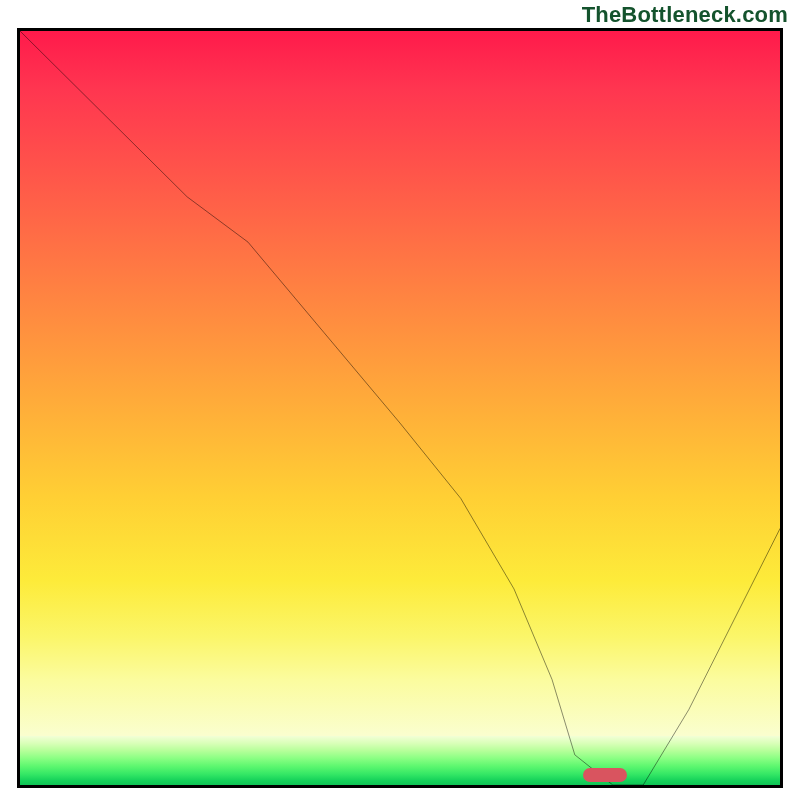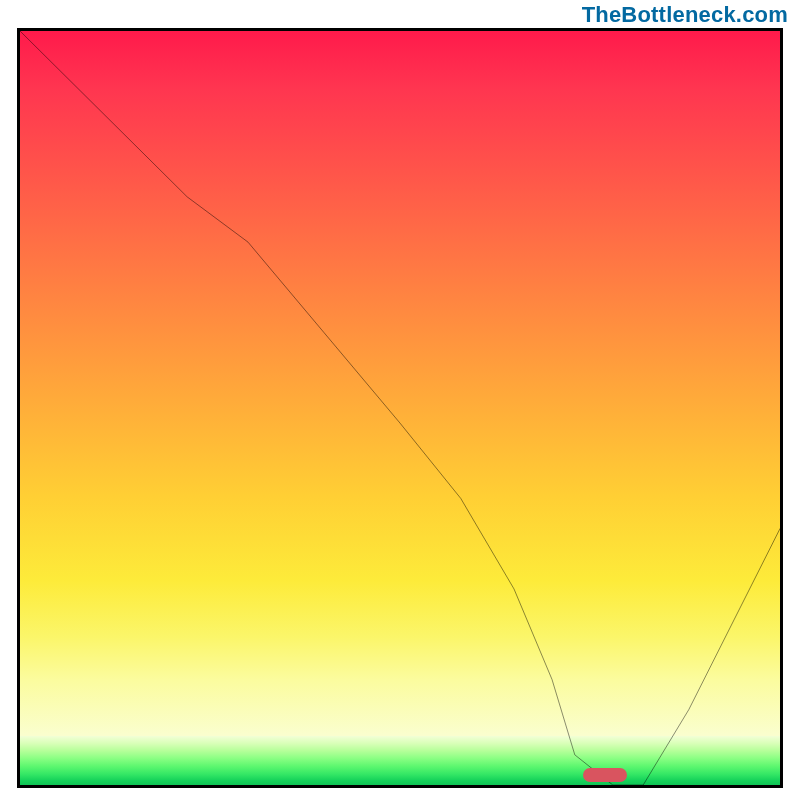--- a/index.html
+++ b/index.html
@@ -14,21 +14,21 @@
     position: relative;
     width: 800px;
     height: 800px;
   }
   .watermark {
     position: absolute;
     top: 2px;
     right: 12px;
     font-size: 22px;
     font-weight: 600;
-    color: #0369a1;
+    color: #14532d;
     letter-spacing: 0.2px;
   }
   .frame {
     position: absolute;
     left: 17px;
     top: 28px;
     width: 766px;
     height: 760px;
     border: 3px solid #000;
     box-sizing: border-box;

